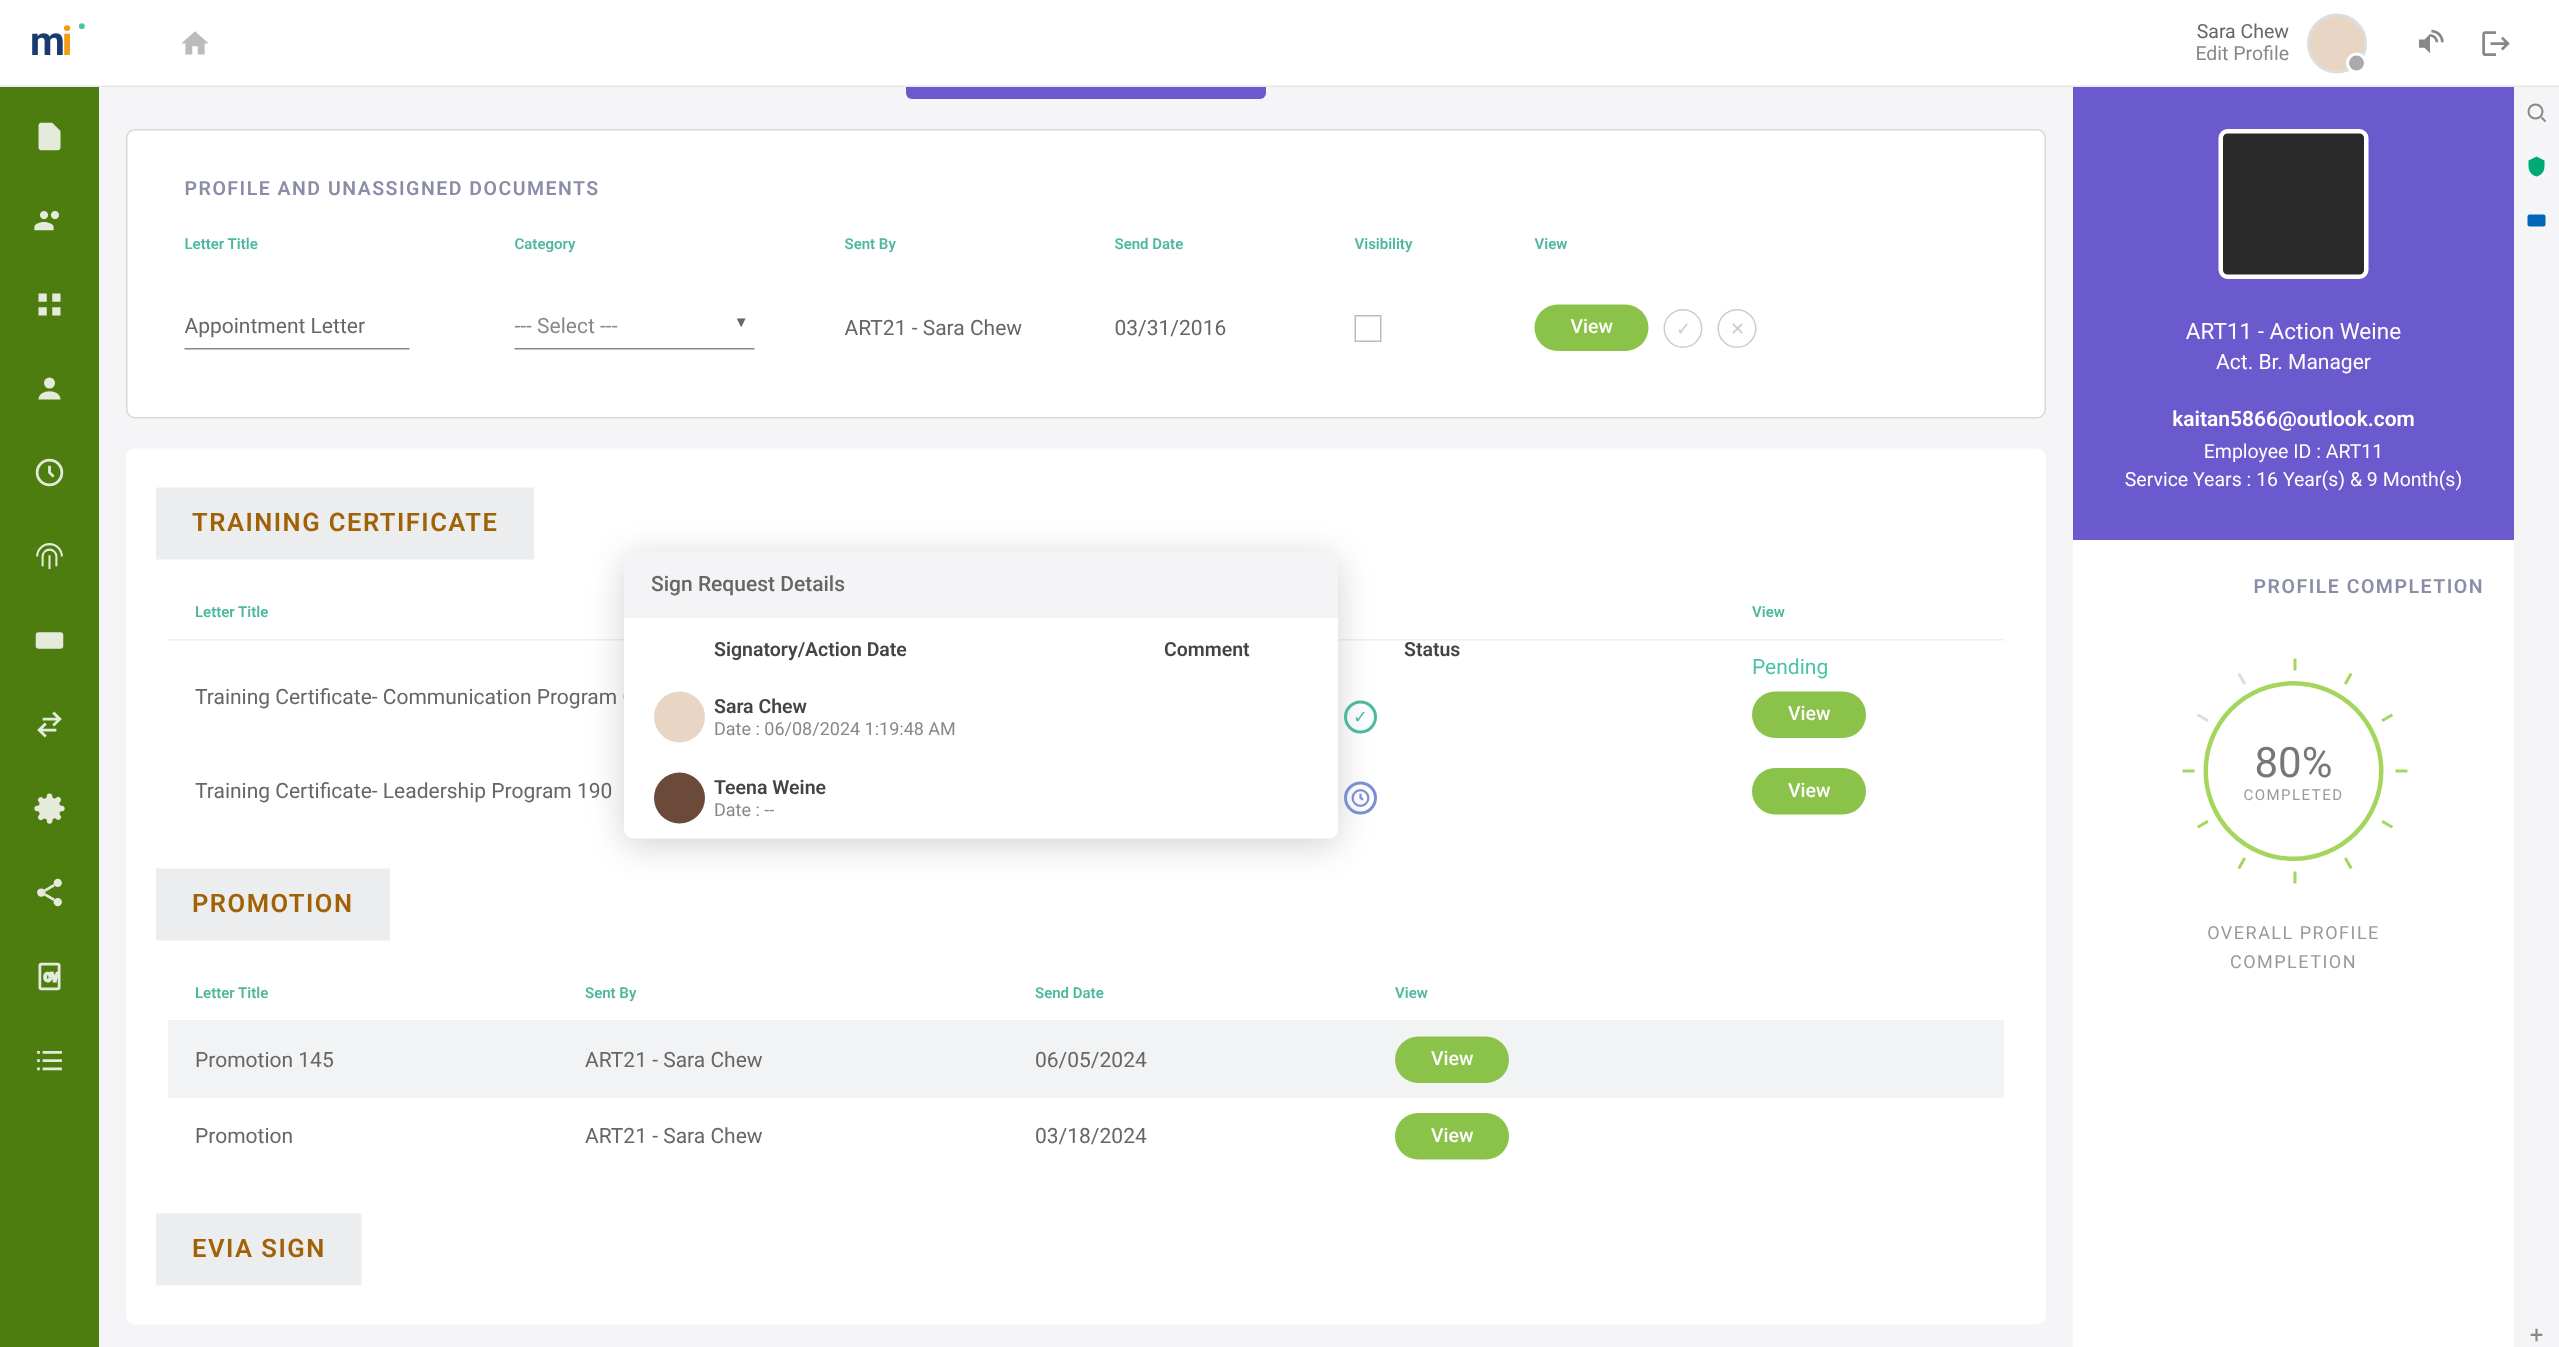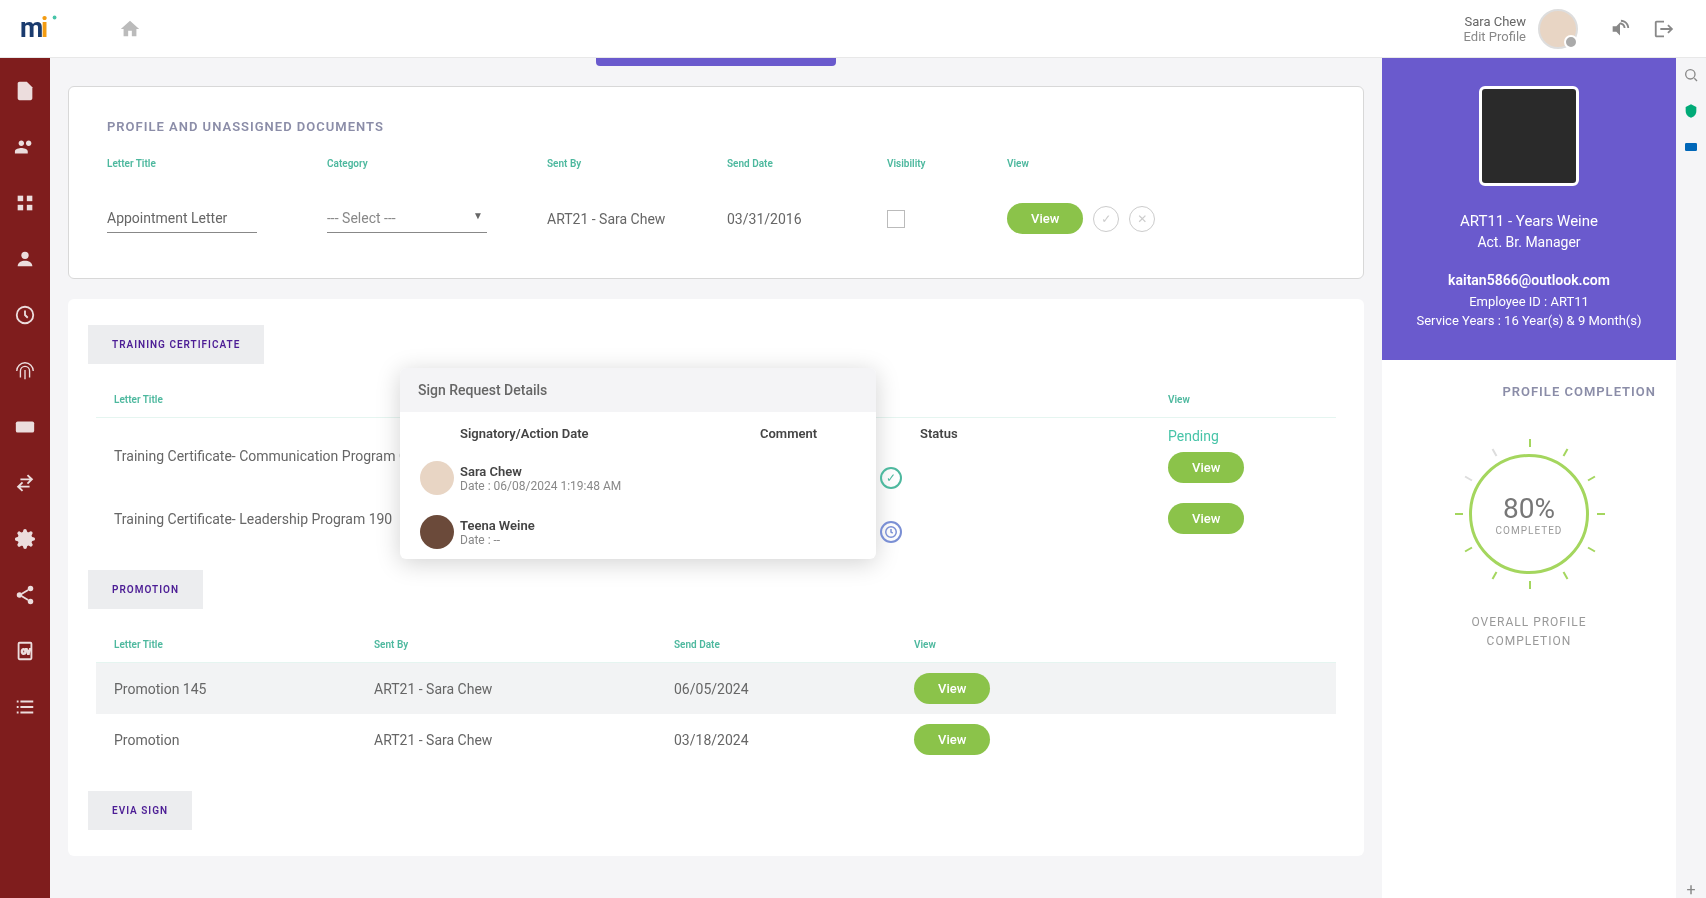--- a/index.html
+++ b/index.html
@@ -10,21 +10,21 @@
     .home-btn { width: 44px; height: 44px; display: flex; align-items: center; justify-content: center; color: #bbb; }
     .top-spacer { flex: 1; }
     .user-info { text-align: right; margin-right: 12px; }
     .user-name { font-size: 13px; color: #666; }
     .user-edit { font-size: 13px; color: #888; }
     .avatar-sm { width: 40px; height: 40px; border-radius: 50%; background: #e8d5c4; border: 2px solid #ddd; margin-right: 20px; position: relative; }
     .avatar-badge { position:absolute; right:-2px; bottom:-2px; width:14px; height:14px; border-radius:50%; background:#aaa; border:2px solid #fff; }
     .top-icon { width: 24px; height: 24px; margin: 0 10px; color: #888; display:flex; align-items:center; justify-content:center; }
     
     .main-wrap { display: flex; height: calc(898px - 58px); }
-    .sidenav { width: 50px; background: #7f1d1d; display: flex; flex-direction: column; align-items: center; padding-top: 20px; gap: 30px; }
+    .sidenav { width: 66px; background: #4d7c0f; display: flex; flex-direction: column; align-items: center; padding-top: 20px; gap: 30px; }
     .nav-icon { width: 26px; height: 26px; display:flex; align-items:center; justify-content:center; color: #fff; opacity: 0.85; }
     
     .content { flex: 1; padding: 0 18px 20px 18px; overflow-y: auto; }
     .purple-strip { height: 8px; background: #6a5acd; width: 240px; margin: 0 auto 20px auto; border-radius: 0 0 4px 4px; }
     
     .card { background: #fff; border-radius: 6px; margin-bottom: 20px; }
     .card-bordered { border: 1px solid #d8d8d8; }
     .section-title { color: #8b8da8; font-size: 13px; font-weight: 600; letter-spacing: 1px; padding: 32px 38px 24px 38px; }
     
     .doc-table { width: 100%; padding: 0 38px 30px 38px; }
@@ -37,21 +37,21 @@
     .select-wrap { position: relative; width: 160px; }
     .select-wrap::after { content: '▼'; position: absolute; right: 4px; top: 6px; font-size: 10px; color: #666; pointer-events:none; }
     .cell-text { font-size: 14px; color: #666; }
     .checkbox { width: 18px; height: 18px; border: 1px solid #bbb; background: #fff; }
     .btn-green { background: #8bc34a; color: #fff; border: none; border-radius: 18px; padding: 8px 24px; font-size: 13px; font-weight: 500; cursor: pointer; }
     .row-actions { display: flex; align-items: center; gap: 10px; }
     .circle-btn { width: 26px; height: 26px; border-radius: 50%; border: 1.5px solid #ccc; display: flex; align-items: center; justify-content: center; color: #ccc; font-size: 12px; cursor:pointer; }
     
     .letters-card { padding: 26px 0; }
     .letters-title { color: #47c4a8; font-size: 14px; font-weight: 700; letter-spacing: 1px; padding: 0 38px 28px 38px; }
-    .tab-chip { display: inline-block; background: #ecedef; padding: 14px 24px; font-size: 10px; font-weight: 600; letter-spacing: 1px; color: #4c1d95; margin-left: 20px; }
+    .tab-chip { display: inline-block; background: #ecedef; padding: 14px 24px; font-size: 17px; font-weight: 600; letter-spacing: 1px; color: #a16207; margin-left: 20px; }
     
     .letter-table { width: 100%; padding: 0 28px; margin-top: 18px; }
     .letter-header { display: grid; grid-template-columns: 260px 300px 240px 1fr; padding: 12px 18px; border-bottom: 1px solid #e5f5f0; }
     .letter-row { display: grid; grid-template-columns: 260px 300px 240px 1fr; padding: 10px 18px; align-items: center; }
     .letter-row.alt { background: #f2f3f4; }
     .view-cell { display: flex; justify-content: flex-start; }
     
     .training-header { display: grid; grid-template-columns: 400px 1fr 150px; padding: 12px 18px; border-bottom: 1px solid #e5f5f0; }
     .training-row { display: grid; grid-template-columns: 400px 1fr 150px; padding: 10px 18px; align-items: center; }
     .pending-link { color: #47c4a8; font-size: 14px; cursor: pointer; }
@@ -319,21 +319,21 @@
               <path d="M12 7v5l3 2"></path>
             </svg>
         </div>
       </div>
     </div>
   </div>
 
   <div class="right-panel">
     <div class="profile-header">
       <div class="profile-photo"></div>
-      <div class="profile-name">ART11 - Years Weine</div>
+      <div class="profile-name">ART11 - Action Weine</div>
       <div class="profile-role">Act. Br. Manager</div>
       <div class="profile-email">kaitan5866@outlook.com</div>
       <div class="profile-meta">Employee ID : ART11</div>
       <div class="profile-meta">Service Years : 16 Year(s) &amp; 9 Month(s)</div>
     </div>
     <div class="completion-card">
       <div class="completion-title">PROFILE COMPLETION</div>
       <div class="gauge">
         <div class="gauge-tick" style="transform: rotate(0deg);"></div>
         <div class="gauge-tick" style="transform: rotate(30deg);"></div>

